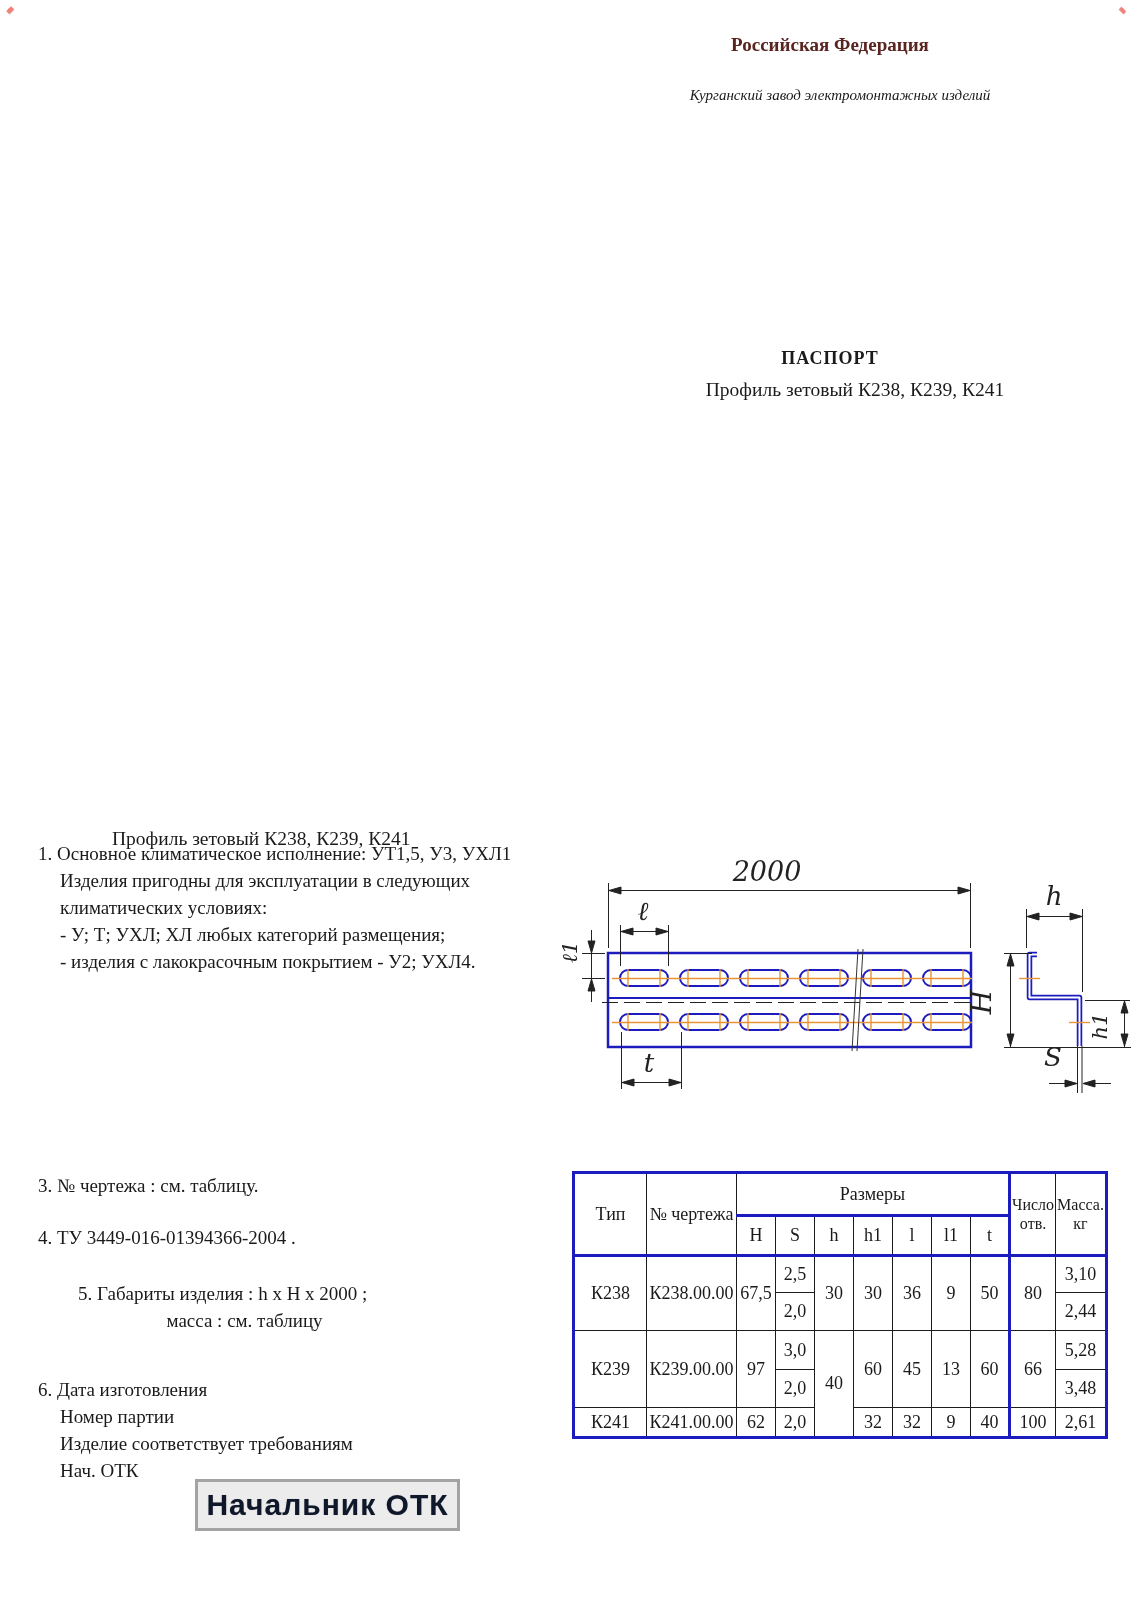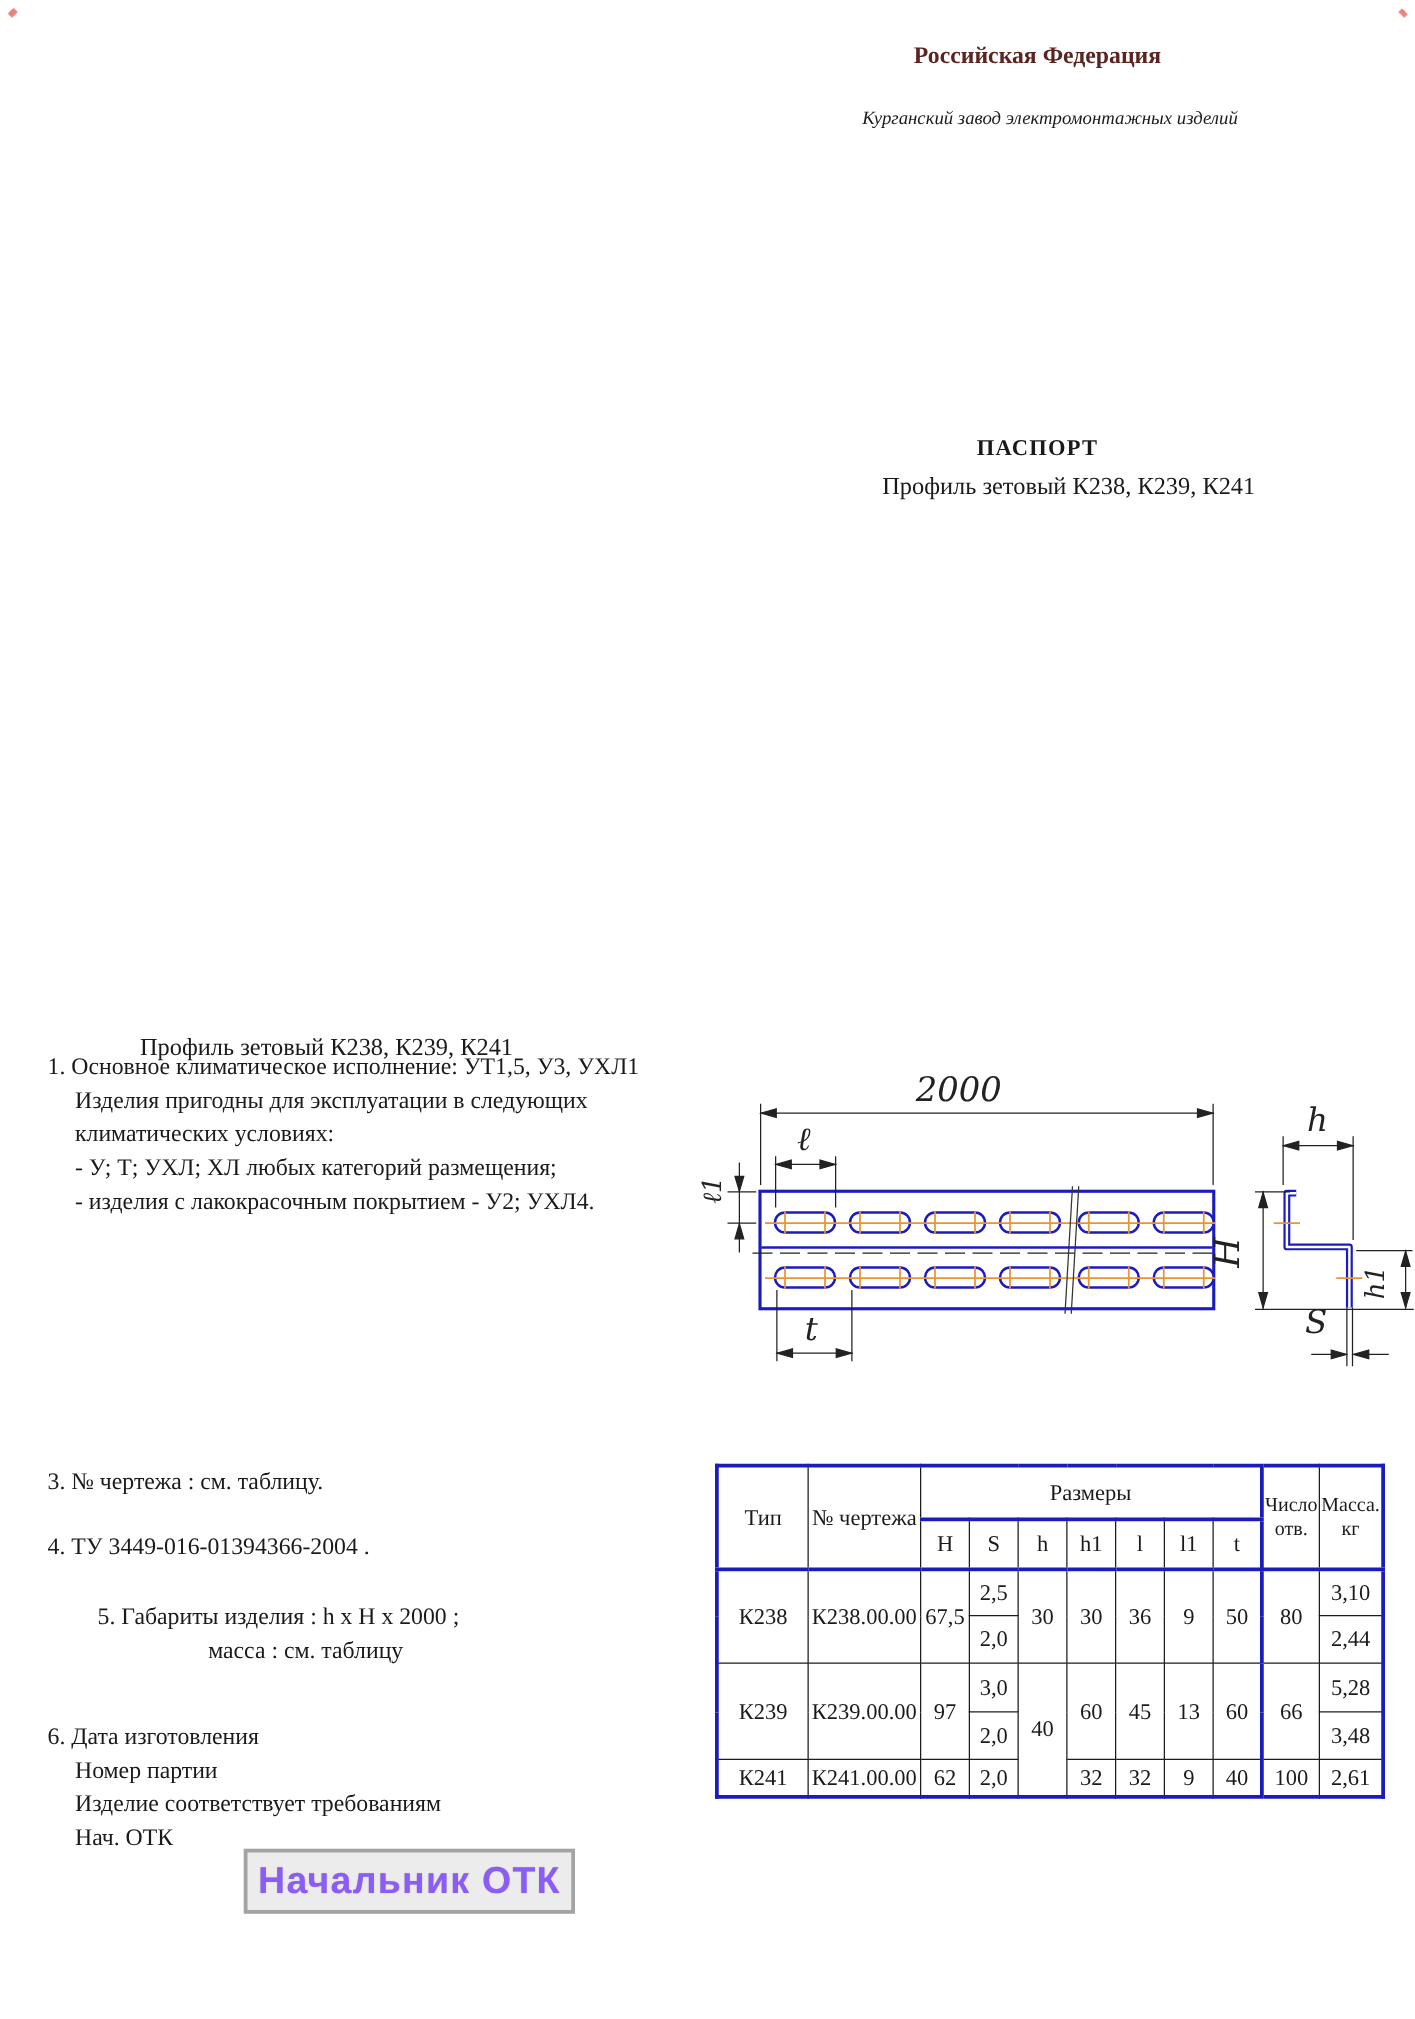--- a/index.html
+++ b/index.html
@@ -28,21 +28,21 @@
               font-family:"Liberation Serif",serif;font-size:18px;color:#1a1a1a;
               border:3px solid var(--blue);}
   .spec-table td{border:1px solid #1c1c1c;text-align:center;vertical-align:middle;padding:0 1px;overflow:hidden;}
   .spec-table .bb{border-bottom:3px solid var(--blue);}
   .spec-table .bl{border-left:3px solid var(--blue);}
   .spec-table .small{font-size:16px;line-height:19px;white-space:pre-line;}
   tr.r1{height:43px;} tr.r2{height:40px;} tr.r3{height:37px;} tr.r4{height:38px;}
   tr.r5{height:39px;} tr.r6{height:38px;} tr.r7{height:30px;}
   
   .stamp{position:absolute;left:195px;top:1479px;width:259px;height:46px;border:3px solid #a3a3a3;
-         background:#ececec;color:#8b5cf6;font-family:"Liberation Sans",sans-serif;font-weight:bold;
+         background:#ececec;color:#0f172a;font-family:"Liberation Sans",sans-serif;font-weight:bold;
          font-size:30px;line-height:46px;text-align:center;letter-spacing:1px;
          text-shadow:0 0 1px #b5b5b5;}
 </style>
 </head>
 <body>
 
 <div id="page">
 
   <div class="regmark" style="left:6px;top:6px;"></div>
   <div class="regmark" style="left:1120px;top:6px;"></div>

